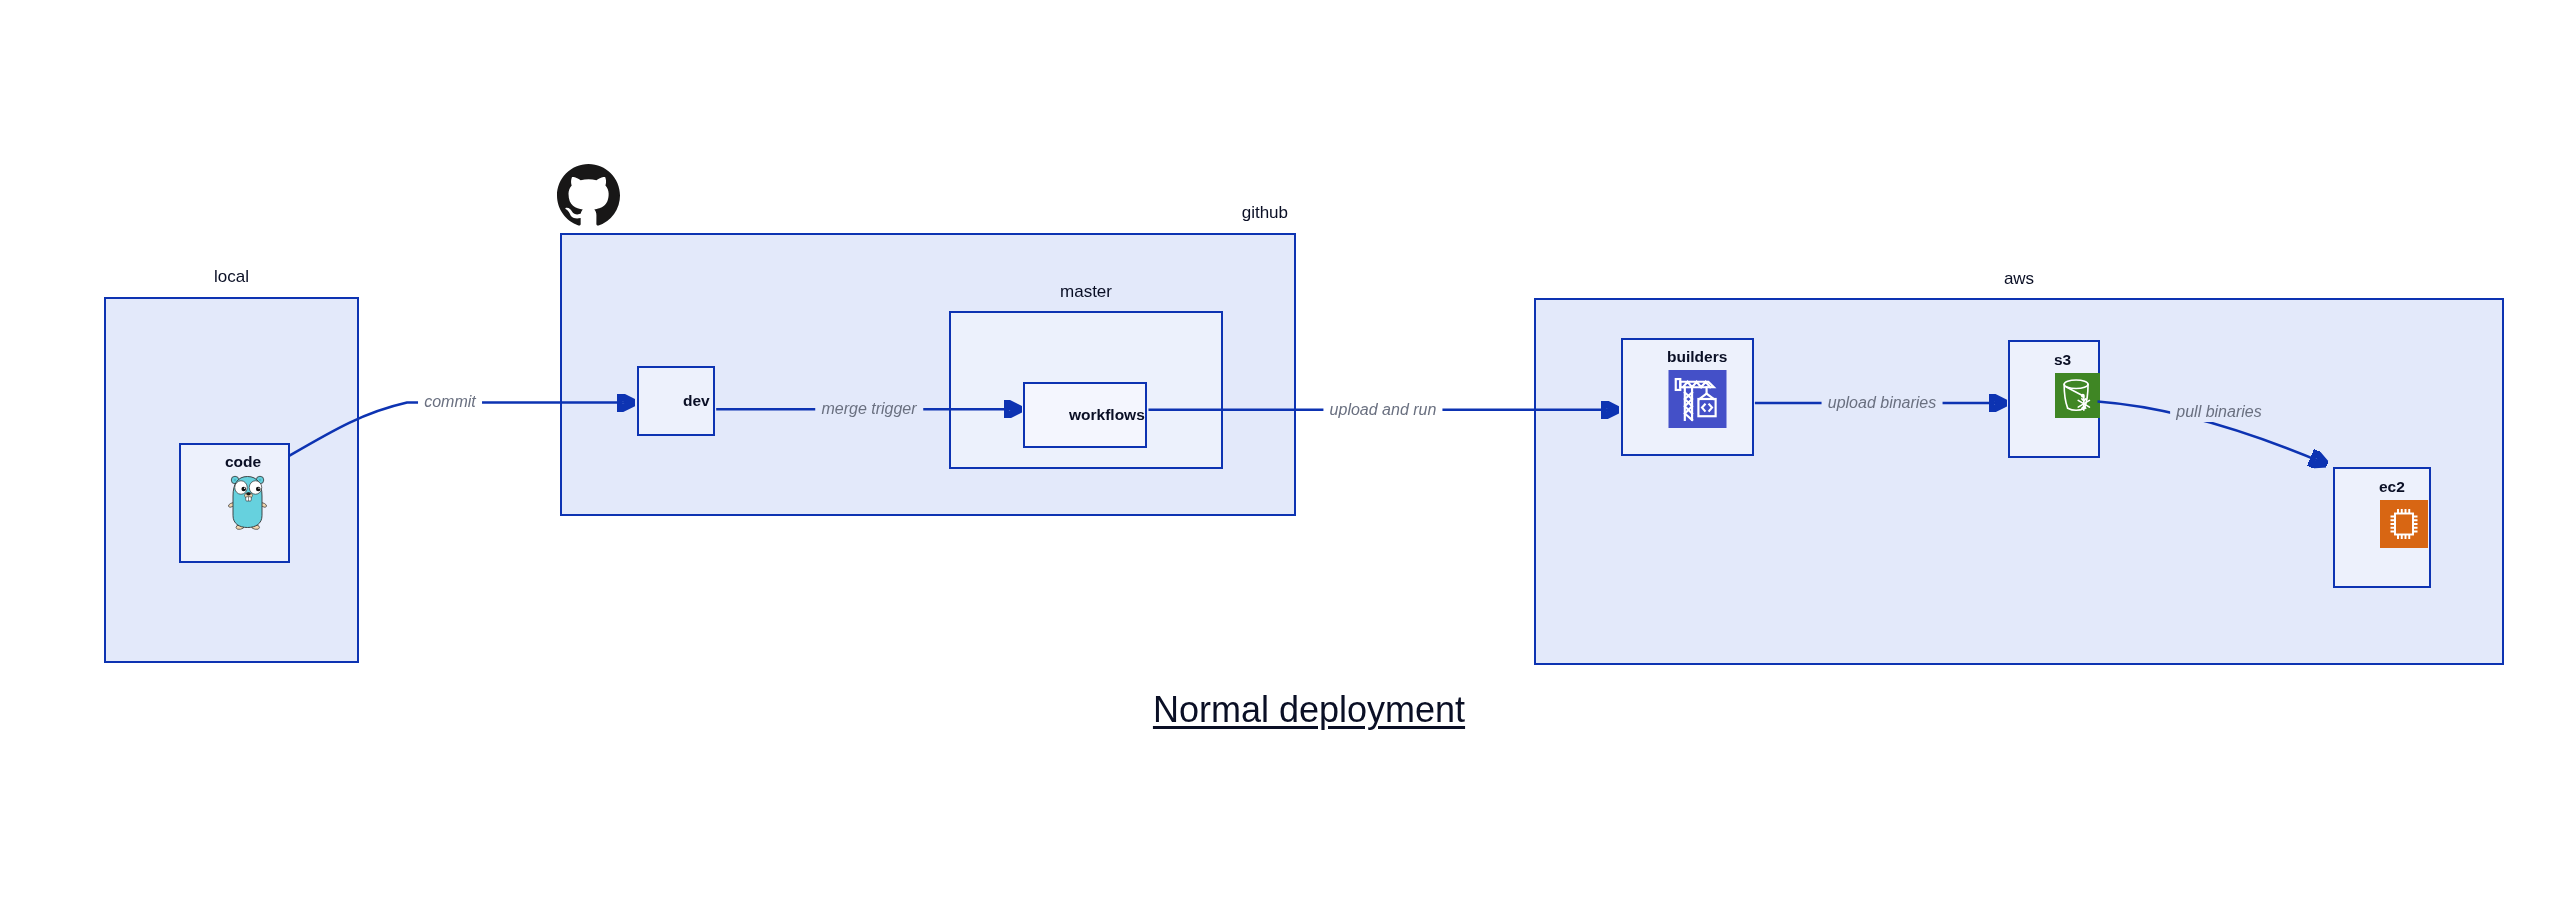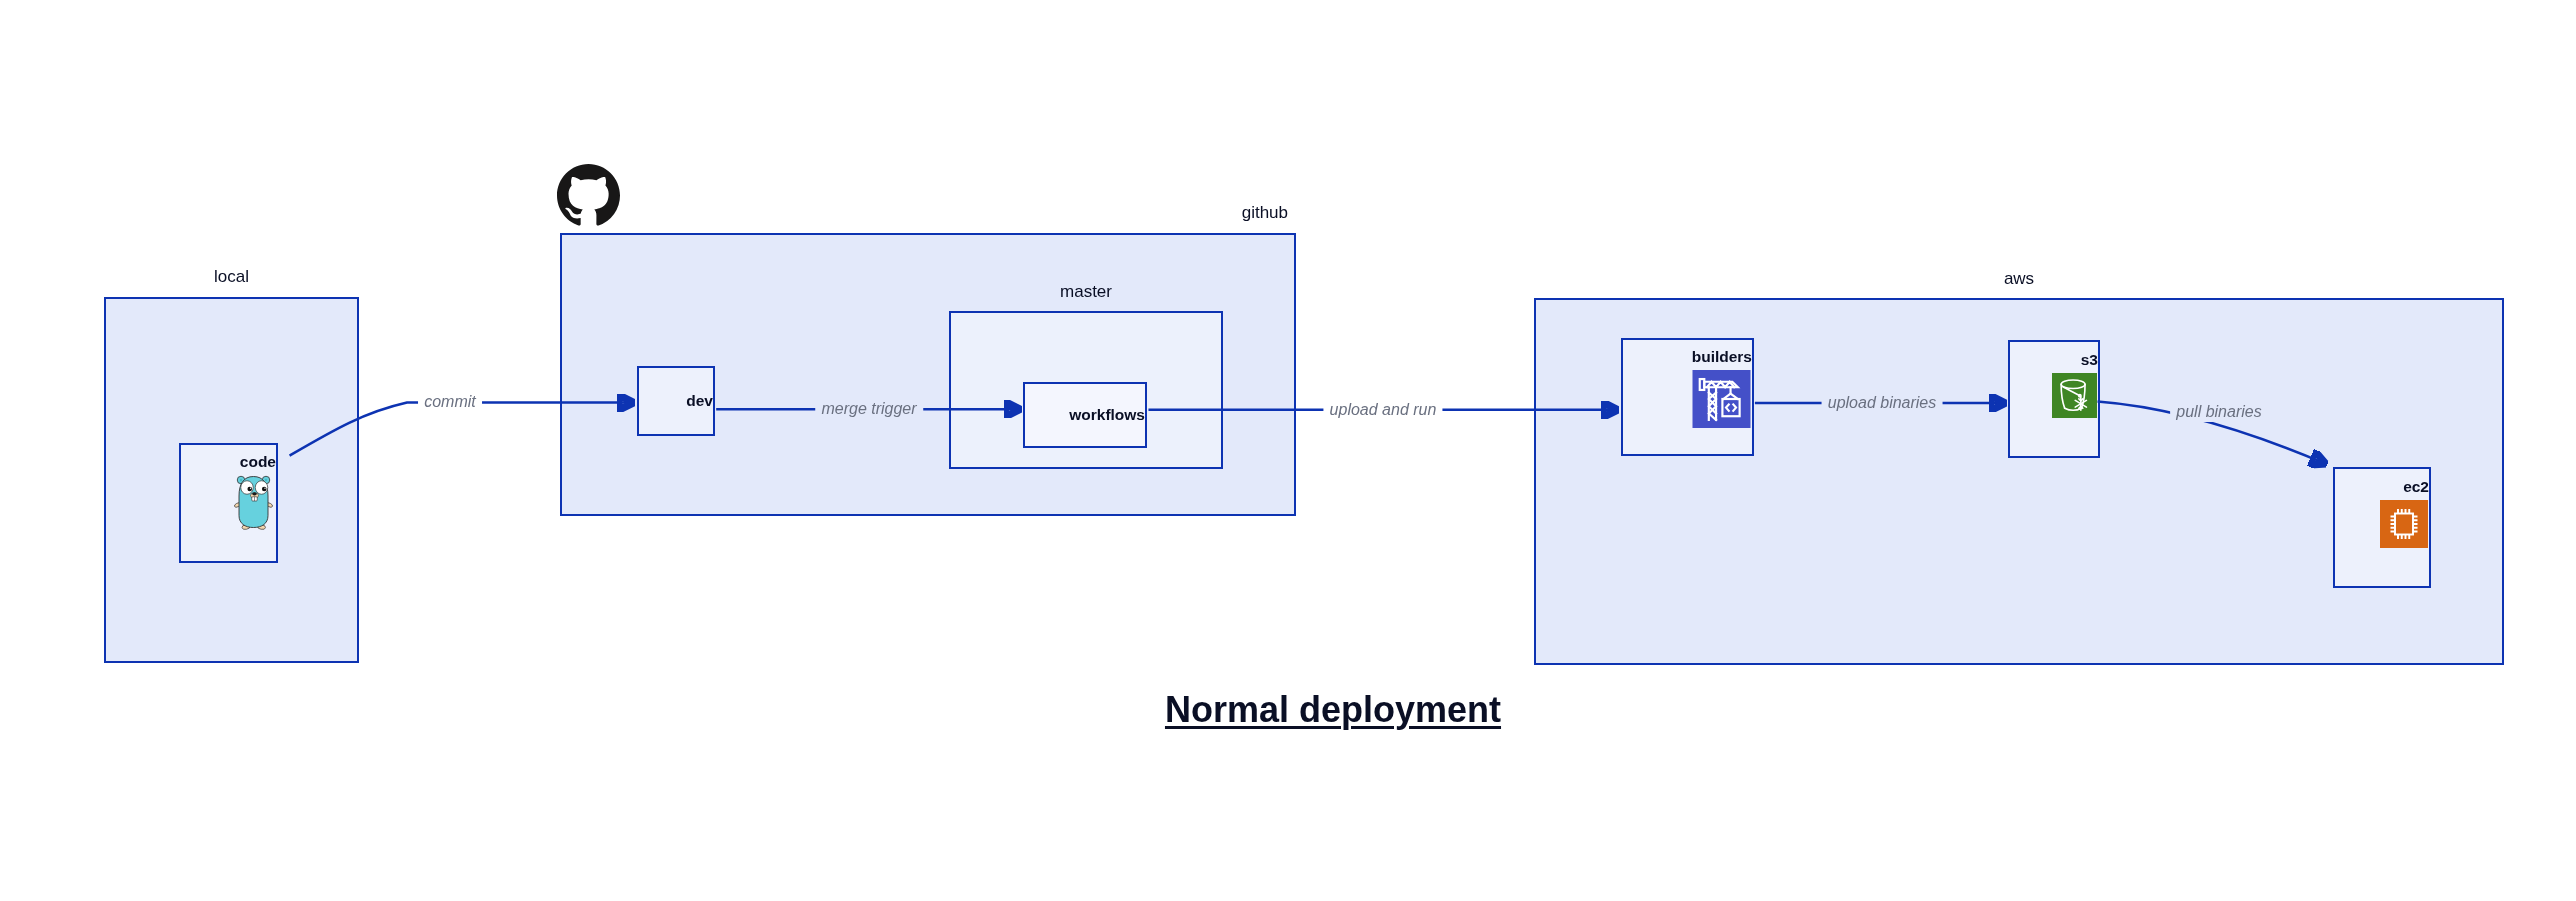--- a/index.html
+++ b/index.html
@@ -9,21 +9,22 @@
     color:#0a0f25;
   }
   .container-box{
     position:absolute;background:#e3e9fa;border:2.6px solid #0d33b2;
     box-sizing:border-box;z-index:1;
   }
   .container-box.nested{z-index:2;background:#ecf1fc;}
   .node-box{
     position:absolute;background:#edf1fc;border:2.6px solid #0d33b2;
     box-sizing:border-box;z-index:4;display:flex;flex-direction:column;
-    align-items:flex-end;
+    align-items:flex-start;
+    padding-left:44px;
   }
   .node-box.leaf-light{background:#f4f6fe;}
   .container-label{
     position:absolute;height:29px;line-height:29px;font-size:17px;
     font-weight:500;color:#0a0f25;z-index:3;white-space:nowrap;
   }
   .center{text-align:center;}
   .right{text-align:right;}
   .node-label{
     font-size:15.5px;font-weight:700;color:#0a0f25;white-space:nowrap;
@@ -34,23 +35,23 @@
   .edge-label{
     position:absolute;transform:translate(-50%,-50%);z-index:6;
     font-size:16px;font-style:italic;color:#6a7080;padding:1px 6.2px;
     white-space:nowrap;
   }
   .bg-white{background:#ffffff;text-align:right;}
   .bg-fill{background:#e3e9fa;}
   .icon{display:block;}
   .diagram-title{
     position:absolute;left:1309px;top:689px;transform:translateX(-50%);
-    font-size:36px;font-weight:700;color:#0a0f25;z-index:6;
+    font-size:36px;font-weight:400;color:#0a0f25;z-index:6;
     text-decoration:underline;text-decoration-thickness:3.1px;
-    text-underline-offset:4.1px;white-space:nowrap;margin-left:24px;
+    text-underline-offset:4.1px;white-space:nowrap;
   }
   .octocat{position:absolute;left:557px;top:164px;z-index:3;}
 </style>
 </head>
 <body>
 
 <div class="container-box" style="left:104px;top:297px;width:255px;height:366px;"></div>
 <div class="container-label center" style="left:104px;top:262px;width:255px;">local</div>
 
 <div class="container-box" style="left:560px;top:233px;width:736px;height:283px;"></div>
@@ -59,21 +60,21 @@
 <div class="container-box nested" style="left:949px;top:311px;width:274px;height:158px;"></div>
 <div class="container-label center" style="left:949px;top:277px;width:274px;">master</div>
 
 <div class="container-box" style="left:1534px;top:298px;width:970px;height:367px;"></div>
 <div class="container-label center" style="left:1534px;top:264px;width:970px;">aws</div>
 
 <svg class="octocat" width="63" height="63" viewBox="0 0 16 16">
   <path fill="#181717" d="M8 0C3.58 0 0 3.58 0 8c0 3.54 2.29 6.53 5.47 7.59.4.07.55-.17.55-.38 0-.19-.01-.82-.01-1.49-2.01.37-2.53-.49-2.69-.94-.09-.23-.48-.94-.82-1.13-.28-.15-.68-.52-.01-.53.63-.01 1.08.58 1.23.82.72 1.21 1.87.87 2.33.66.07-.52.28-.87.51-1.07-1.78-.2-3.64-.89-3.64-3.95 0-.87.31-1.59.82-2.15-.08-.2-.36-1.02.08-2.12 0 0 .67-.21 2.2.82.64-.18 1.32-.27 2-.27s1.36.09 2 .27c1.53-1.04 2.2-.82 2.2-.82.44 1.1.16 1.92.08 2.12.51.56.82 1.27.82 2.15 0 3.07-1.87 3.75-3.65 3.95.29.25.54.73.54 1.48 0 1.07-.01 1.93-.01 2.2 0 .21.15.46.55.38A8.01 8.01 0 0 0 16 8c0-4.42-3.58-8-8-8z"></path>
 </svg>
 
-<div class="node-box" style="left:179px;top:443px;width:99px;height:120px;">
+<div class="node-box" style="left:179px;top:443px;width:111px;height:120px;">
   <div class="node-label" style="margin-top:8.2px;">code</div>
   <svg class="icon" width="45" height="56" viewBox="0 0 90 110" style="margin-top:3.1px;">
     <circle cx="20" cy="11" r="7.5" fill="#66d1de" stroke="#333" stroke-width="1.6"></circle>
     <circle cx="70" cy="11" r="7.5" fill="#66d1de" stroke="#333" stroke-width="1.6"></circle>
     <circle cx="20" cy="11" r="2.6" fill="#49b8c8"></circle>
     <circle cx="70" cy="11" r="2.6" fill="#49b8c8"></circle>
     <ellipse cx="13" cy="61" rx="6.5" ry="3.6" fill="#f3d6ae" stroke="#333" stroke-width="1.3" transform="rotate(-28 13 61)"></ellipse>
     <ellipse cx="77" cy="61" rx="6.5" ry="3.6" fill="#f3d6ae" stroke="#333" stroke-width="1.3" transform="rotate(28 77 61)"></ellipse>
     <ellipse cx="30" cy="105" rx="8" ry="4.6" fill="#f3d6ae" stroke="#333" stroke-width="1.3" transform="rotate(-10 30 105)"></ellipse>
     <ellipse cx="61" cy="105" rx="8" ry="4.6" fill="#f3d6ae" stroke="#333" stroke-width="1.3" transform="rotate(10 61 105)"></ellipse>

